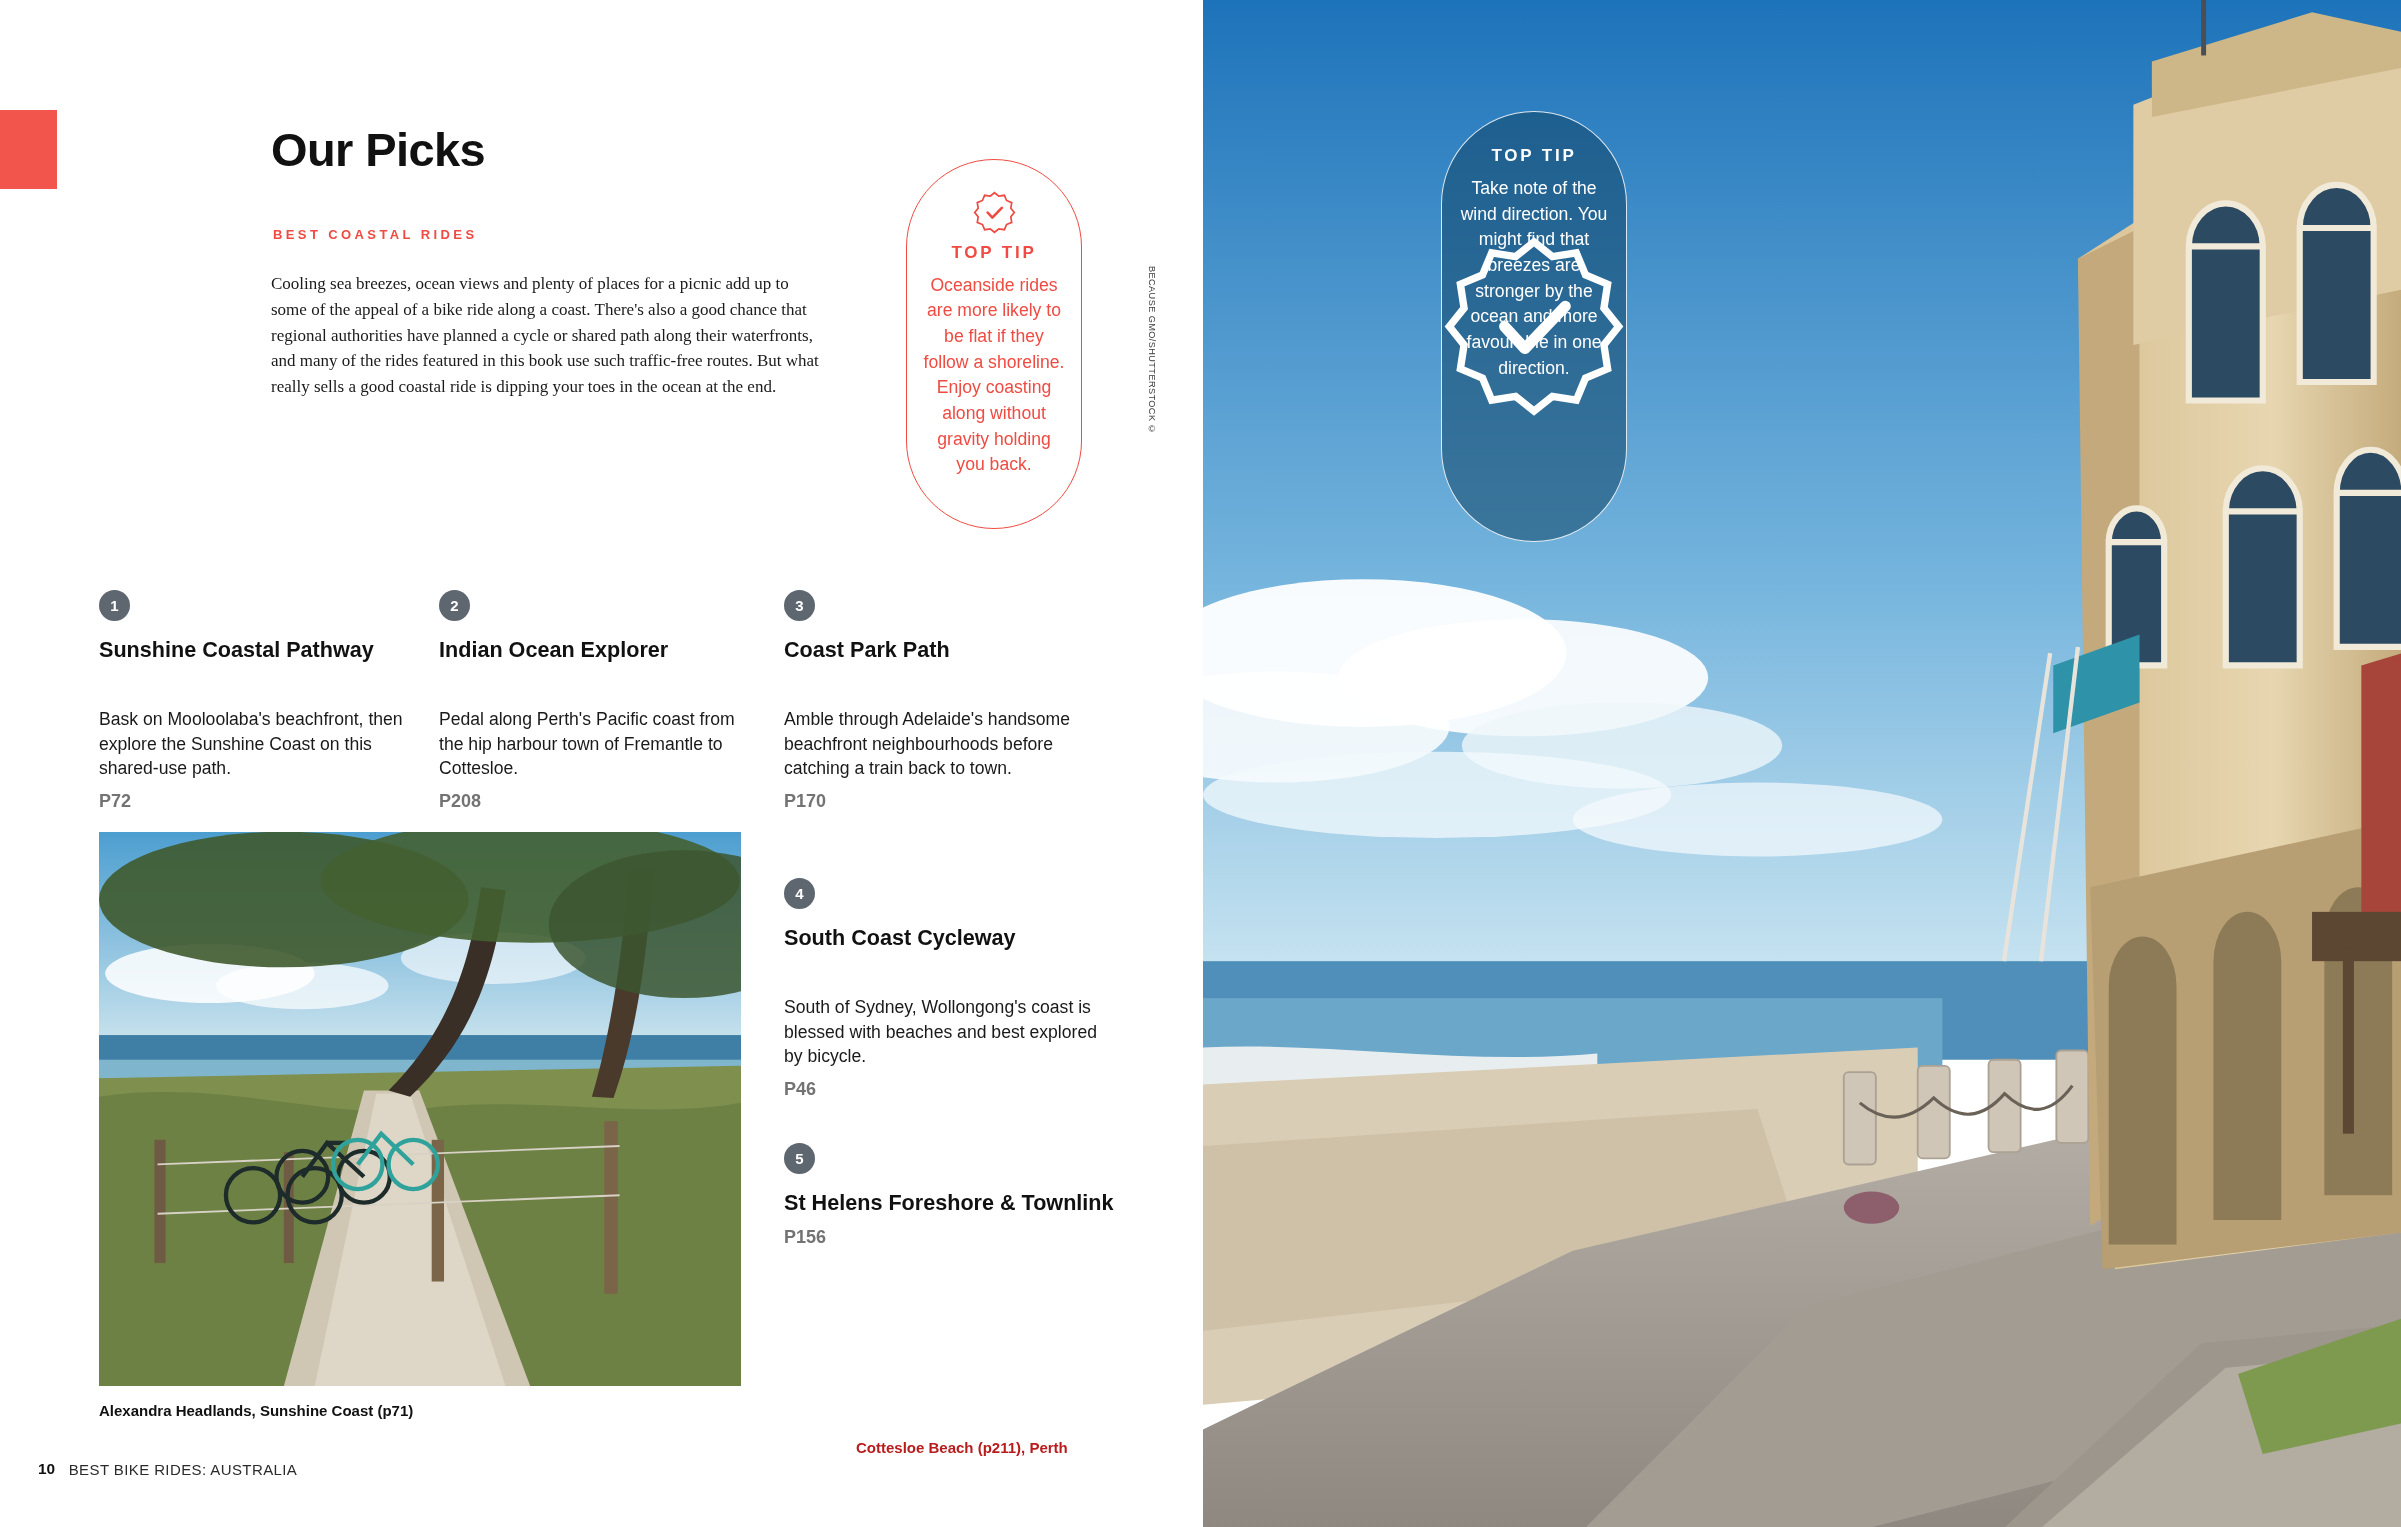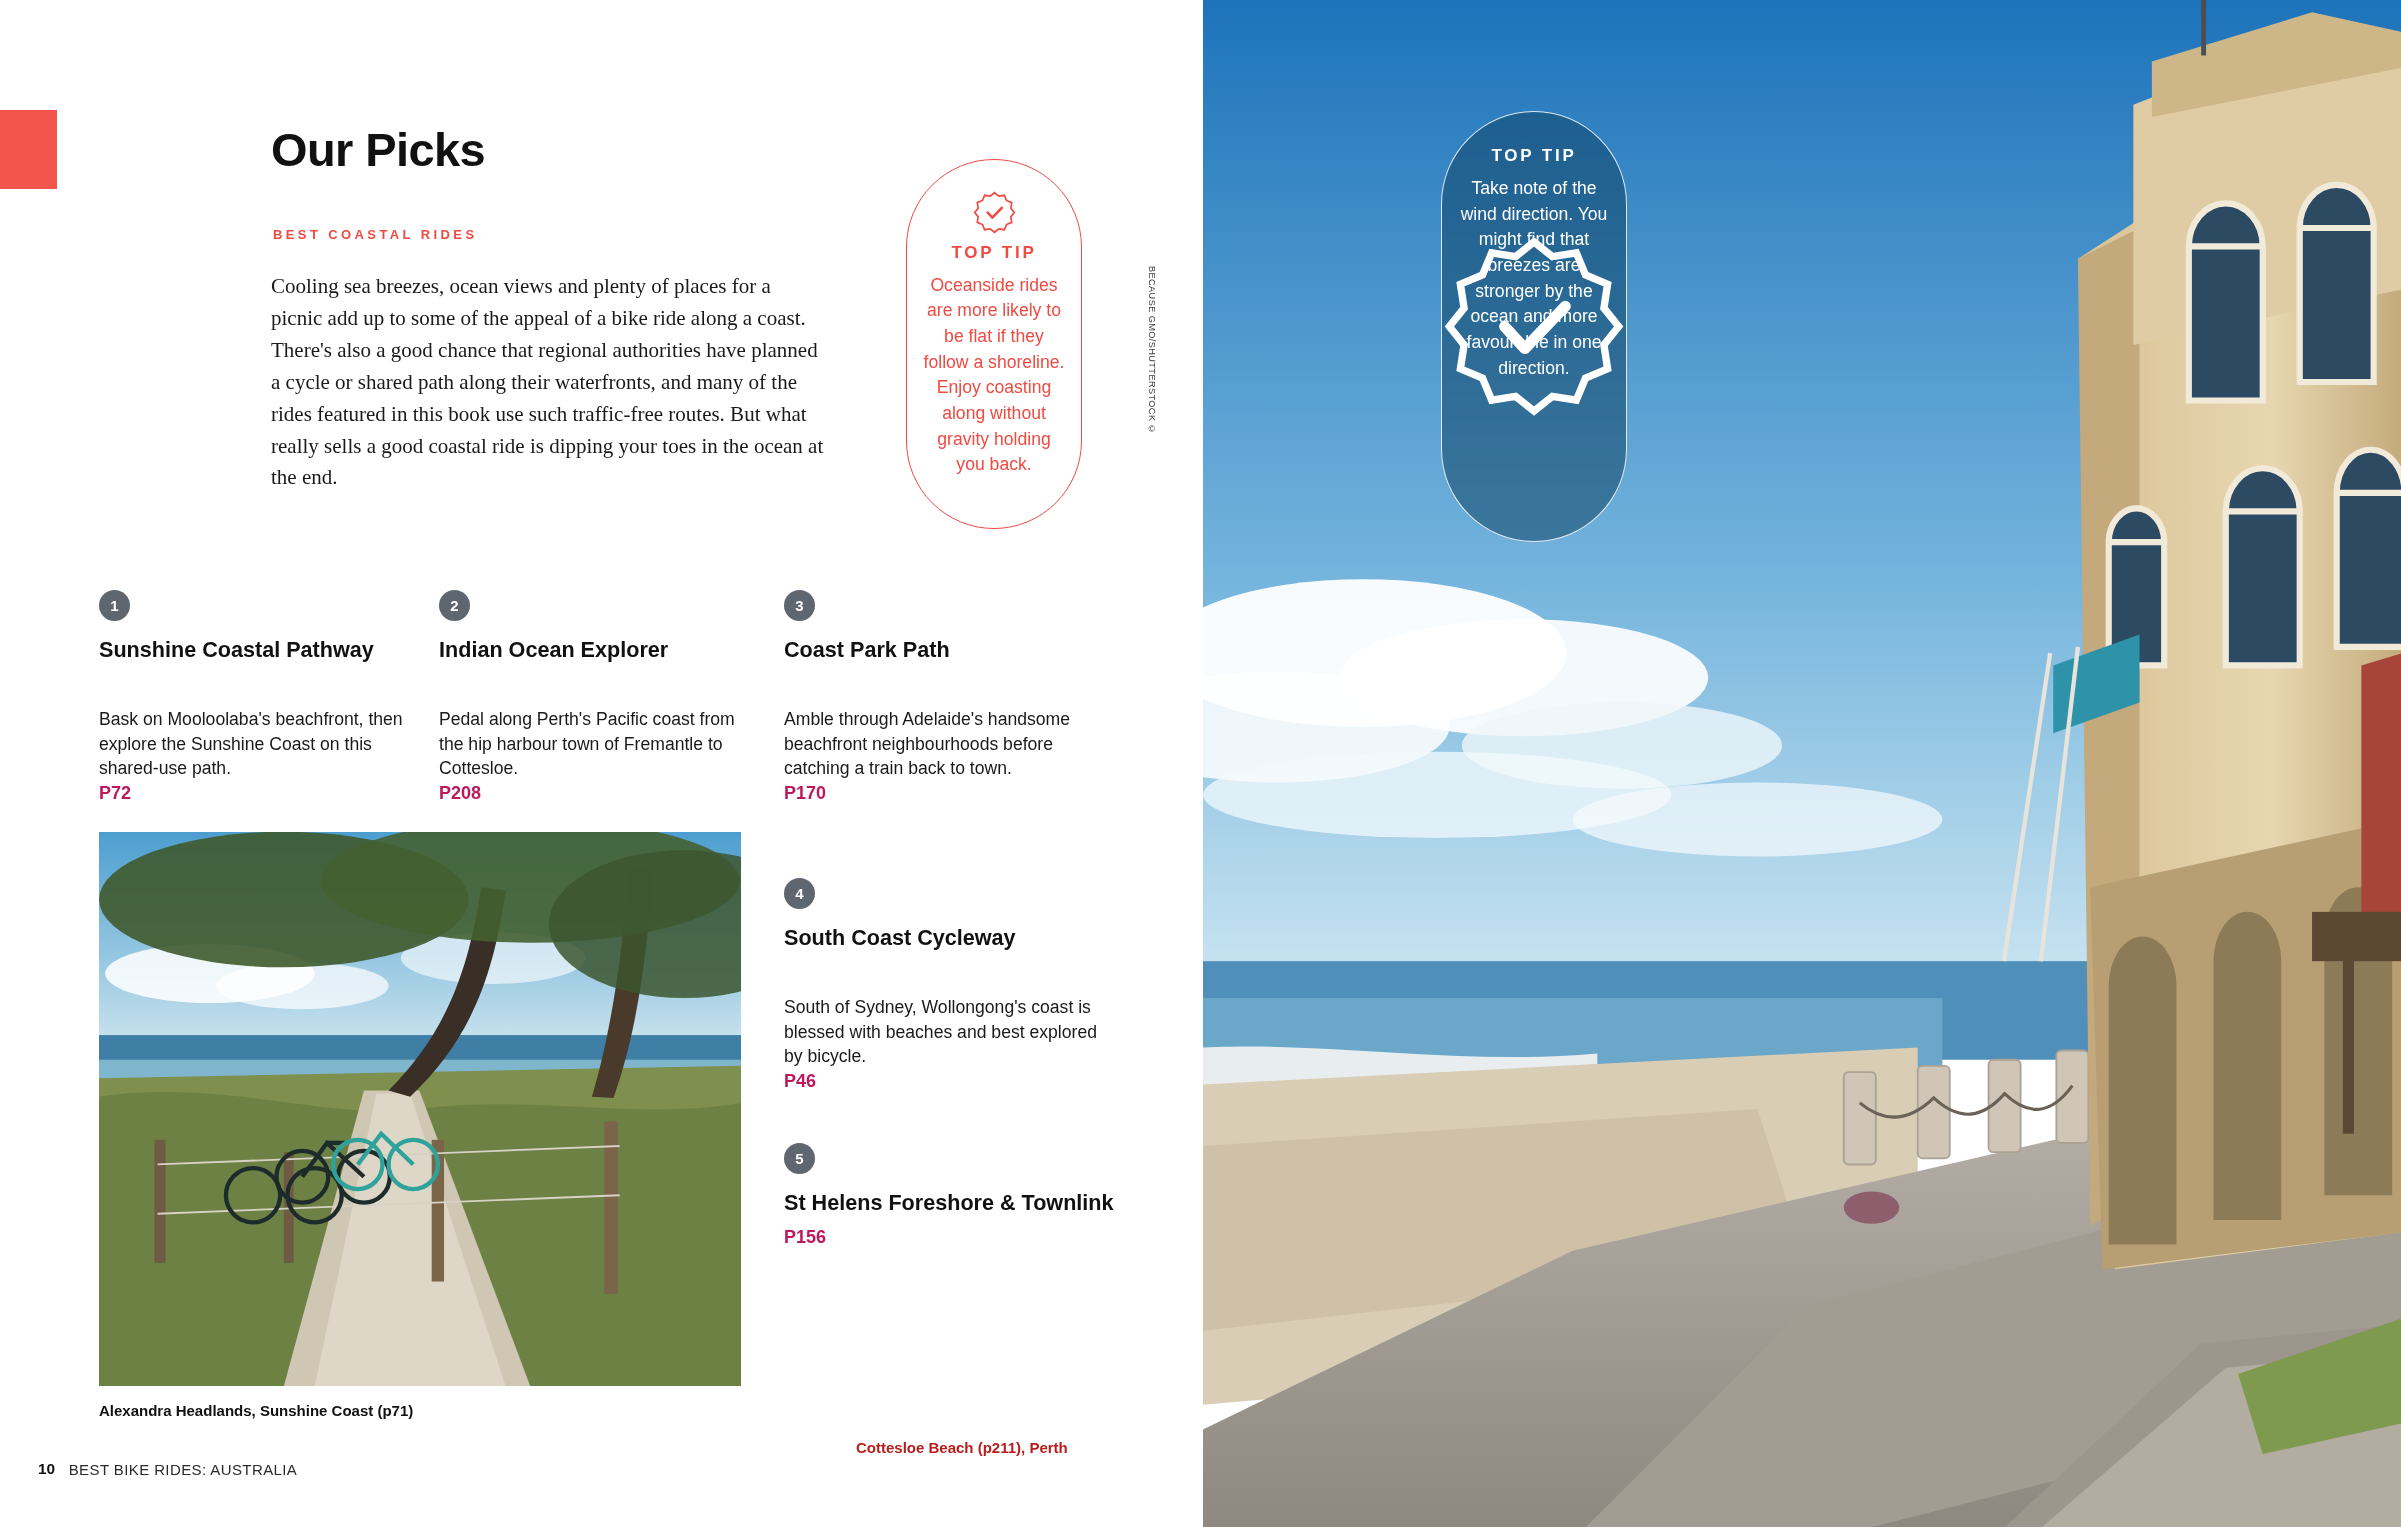--- a/index.html
+++ b/index.html
@@ -43,21 +43,21 @@
     font-size: 13px;
     font-weight: bold;
     letter-spacing: 3.4px;
     color: #ef4b42;
   }
   .intro {
     position: absolute;
     left: 271px; top: 271px;
     width: 554px;
     font-family: "Liberation Serif", serif;
-    font-size: 21px;
+    font-size: 17px;
     line-height: 1.52;
     color: #1a1a1a;
   }
 
   
   .tip-oval {
     position: absolute;
     left: 906px; top: 159px;
     width: 176px; height: 370px;
     border: 1.8px solid #ef4b42;
@@ -95,21 +95,21 @@
     margin-bottom: 16px;
   }
   .pick-title {
     font-size: 21.6px; font-weight: bold; color: #111111;
     line-height: 1.2; margin-bottom: 11px;
   }
   .pick-desc {
     font-size: 17.6px; line-height: 1.4; color: #1a1a1a; margin-top: 44px;
   }
   .pick-page {
-    font-size: 18px; font-weight: bold; color: #be185d; margin-top: 2px;
+    font-size: 18px; font-weight: bold; color: #737373; margin-top: 10px;
   }
 
   .p1 { left: 99px; top: 590px; width: 320px; }
   .p2 { left: 439px; top: 590px; width: 320px; }
   .p3 { left: 784px; top: 590px; width: 320px; }
   .p4 { left: 784px; top: 878px; width: 327px; }
   .p5 { left: 784px; top: 1143px; width: 333px; }
 
   
   .photo1 {

